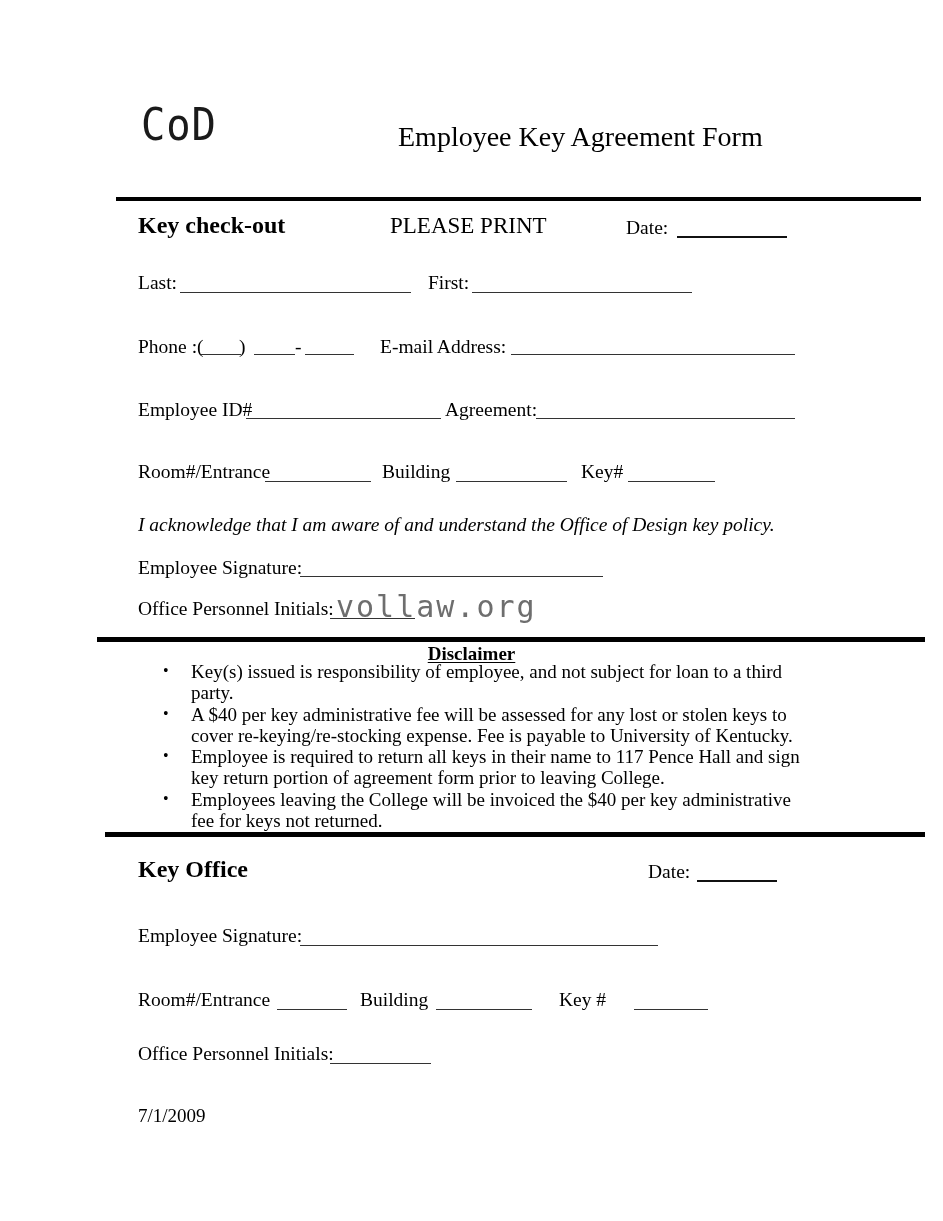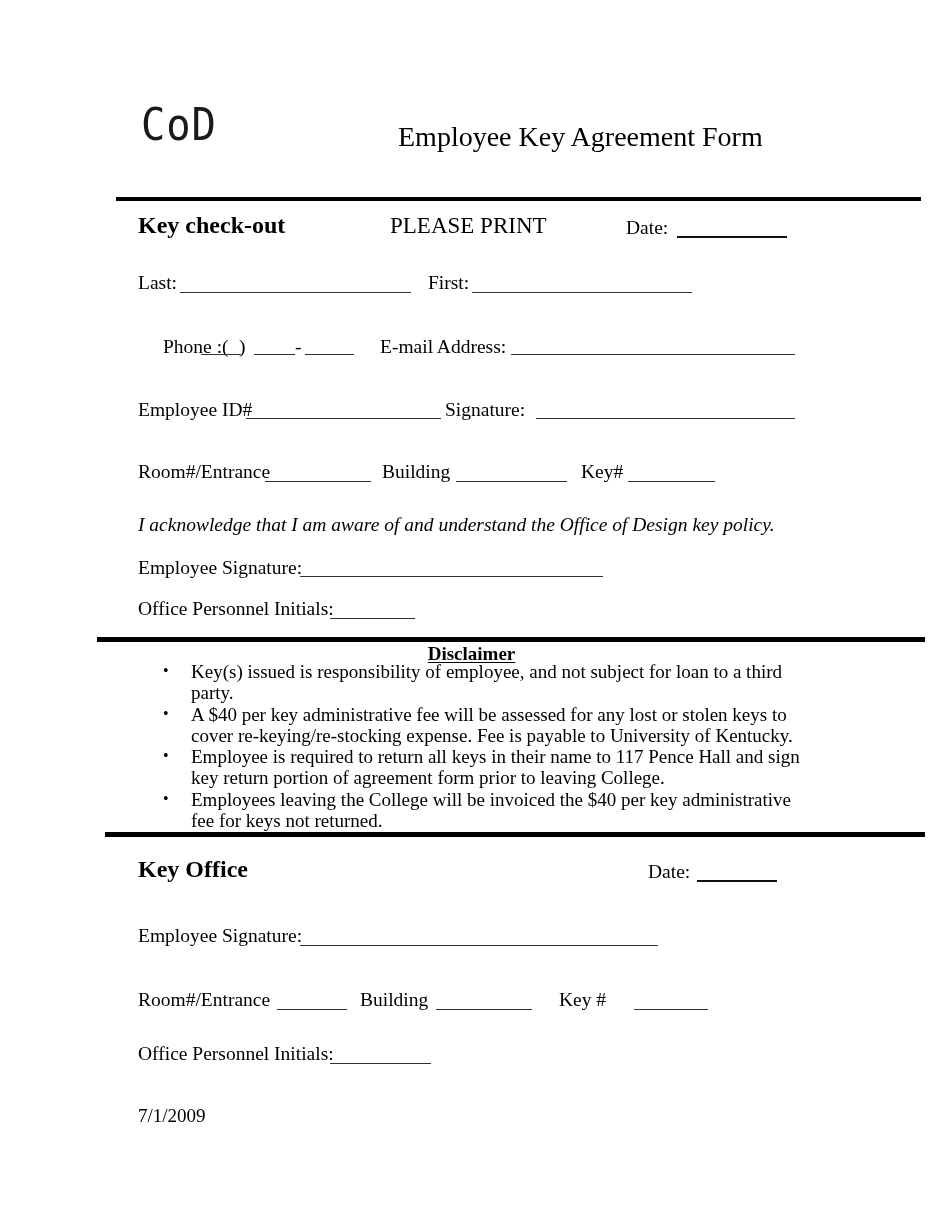--- a/index.html
+++ b/index.html
@@ -158,53 +158,54 @@
 
   <div class="lbl" style="left:626px; top:218px;">Date:</div>
   <div class="blank dark" style="left:677px; top:236px; width:110px;"></div>
 
   <div class="lbl" style="left:138px; top:273px;">Last:</div>
   <div class="blank" style="left:180px; top:292px; width:231px;"></div>
 
   <div class="lbl" style="left:428px; top:273px;">First:</div>
   <div class="blank" style="left:472px; top:292px; width:220px;"></div>
 
-  <div class="lbl" style="left:138px; top:337px;margin-left:25px;">Phone :(</div>
+  <div class="lbl" style="left:138px; top:337px;">Phone :(</div>
   <div class="blank" style="left:201px; top:354px; width:40px;"></div>
   <div class="lbl" style="left:239px; top:337px;">)</div>
   <div class="blank" style="left:254px; top:354px; width:41px;"></div>
   <div class="lbl" style="left:295px; top:337px;">-</div>
   <div class="blank" style="left:305px; top:354px; width:49px;"></div>
 
   <div class="lbl" style="left:380px; top:337px;">E-mail Address:</div>
   <div class="blank" style="left:511px; top:354px; width:284px;"></div>
 
   <div class="lbl" style="left:138px; top:400px;">Employee ID#</div>
   <div class="blank" style="left:246px; top:418px; width:195px;"></div>
 
-  <div class="lbl" style="left:445px; top:400px;">Signature:</div>
+  <div class="lbl" style="left:445px; top:400px;">Agreement:</div>
   <div class="blank" style="left:536px; top:418px; width:259px;"></div>
 
   <div class="lbl" style="left:138px; top:462px;">Room#/Entrance</div>
   <div class="blank" style="left:265px; top:481px; width:106px;"></div>
 
   <div class="lbl" style="left:382px; top:462px;">Building</div>
   <div class="blank" style="left:456px; top:481px; width:111px;"></div>
 
   <div class="lbl" style="left:581px; top:462px;">Key#</div>
   <div class="blank" style="left:628px; top:481px; width:87px;"></div>
 
   <div class="lbl italic" style="left:138px; top:515px;">I acknowledge that I am aware of and understand the Office of Design key policy.</div>
 
   <div class="lbl" style="left:138px; top:558px;">Employee Signature:</div>
   <div class="blank" style="left:300px; top:576px; width:303px;"></div>
 
   <div class="lbl" style="left:138px; top:599px;">Office Personnel Initials:</div>
   <div class="blank" style="left:330px; top:618px; width:85px;"></div>
 
+  <div class="watermark">vollaw.org</div>
 
   <div class="rule rule-disc-a"></div>
 
   <div class="disc-title">
     <span>Disclaimer</span>
   </div>
 
   <ul class="disc-list">
     <li>
       <span class="bullet">•</span>

